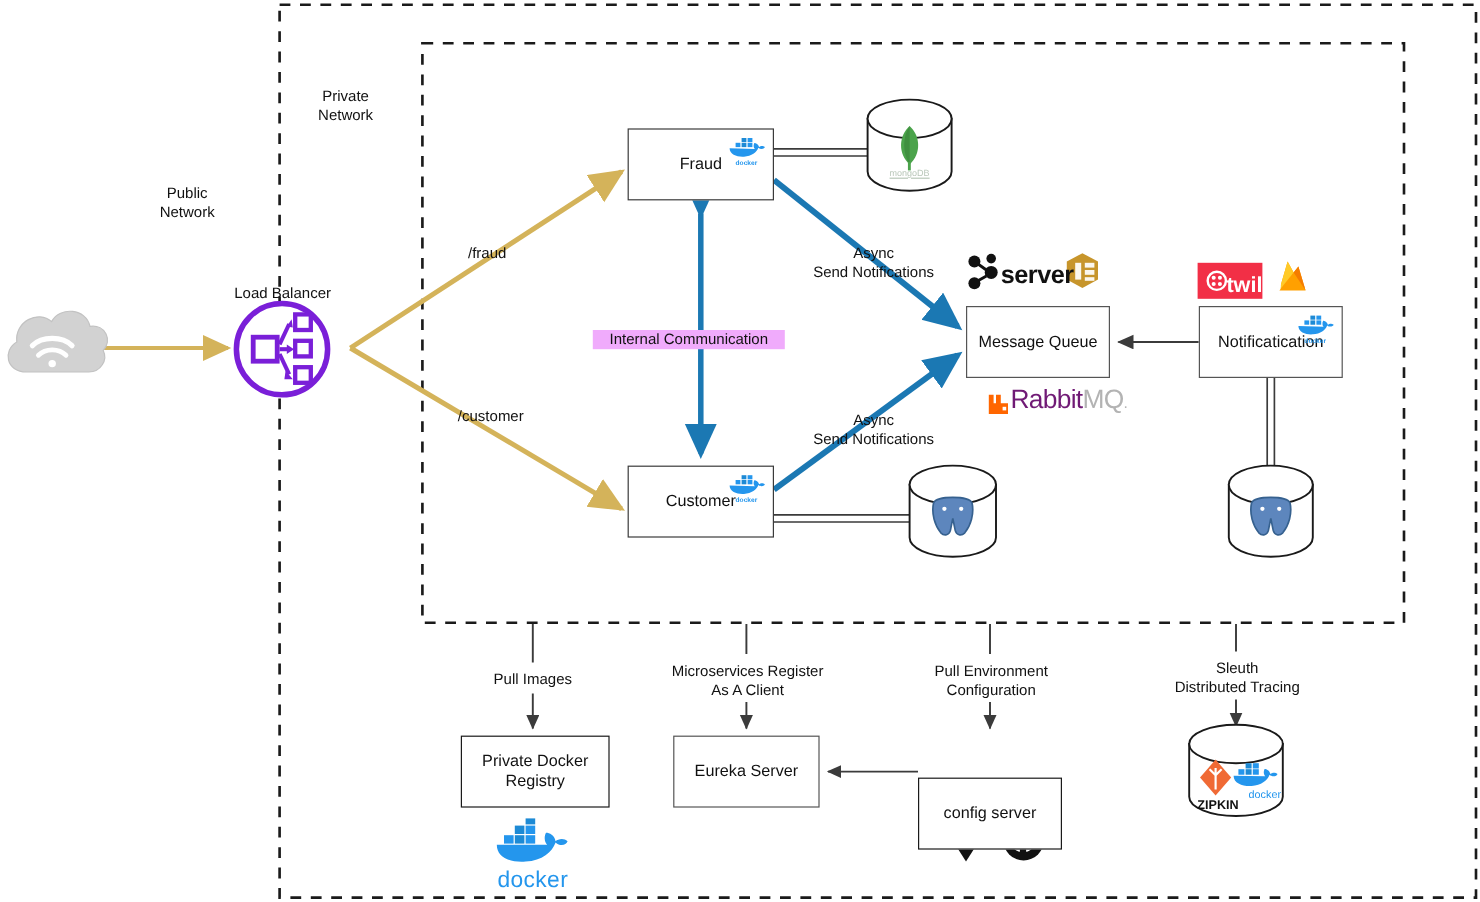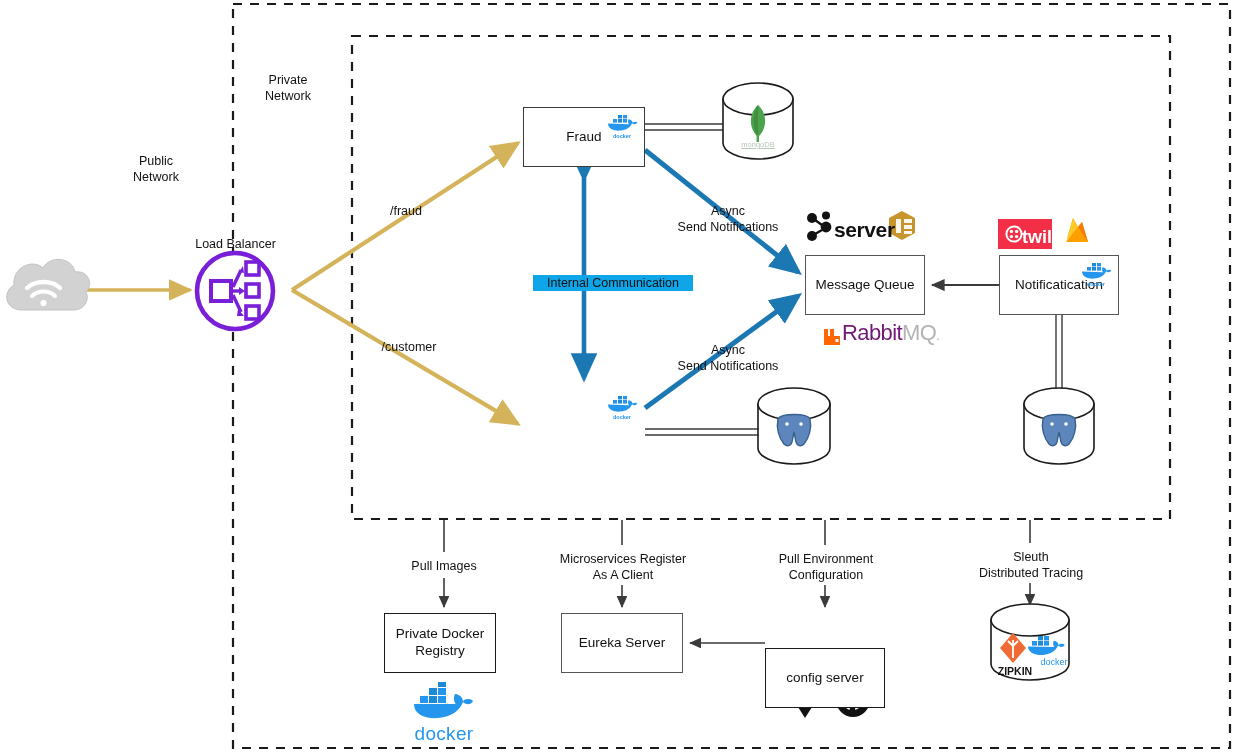--- a/index.html
+++ b/index.html
@@ -217,20 +217,23 @@
       <rect x="15" y="7" width="4" height="3.6" fill="#2496ed"></rect>
       <rect x="10" y="3" width="4" height="3.4" fill="#1d8ad5"></rect>
       <rect x="15" y="3" width="4" height="3.4" fill="#2496ed"></rect>
       <path d="M0,11.6 C0,17 6.5,19 12,18.6 C18.5,18.2 22.5,15 24,11.2
                C26,13 29,12 29.4,10.6 C28,9.2 25.6,9.6 24.6,10.6 C24,8.2 22,7.2 20.6,7.2
                C19.6,9.2 20,11.2 21,12.2 Z" fill="#2496ed"></path>
       <text x="14" y="25.5" font-size="5.5" font-family="Liberation Sans, sans-serif" fill="#2496ed" text-anchor="middle" font-weight="bold">docker</text>
     </g>
   </svg>
 
+  <div class="node" style="left:523px;top:388px;width:122px;height:60px;">
+    <span>Customer</span>
+  </div>
   <svg class="layer" viewBox="0 0 1233 752">
     <g transform="translate(608,393)">
       <rect x="5" y="7" width="4" height="3.6" fill="#2496ed"></rect>
       <rect x="10" y="7" width="4" height="3.6" fill="#1d8ad5"></rect>
       <rect x="15" y="7" width="4" height="3.6" fill="#2496ed"></rect>
       <rect x="10" y="3" width="4" height="3.4" fill="#1d8ad5"></rect>
       <rect x="15" y="3" width="4" height="3.4" fill="#2496ed"></rect>
       <path d="M0,11.6 C0,17 6.5,19 12,18.6 C18.5,18.2 22.5,15 24,11.2
                C26,13 29,12 29.4,10.6 C28,9.2 25.6,9.6 24.6,10.6 C24,8.2 22,7.2 20.6,7.2
                C19.6,9.2 20,11.2 21,12.2 Z" fill="#2496ed"></path>
@@ -252,21 +255,21 @@
       <rect x="15" y="7" width="4" height="3.6" fill="#2496ed"></rect>
       <rect x="10" y="3" width="4" height="3.4" fill="#1d8ad5"></rect>
       <rect x="15" y="3" width="4" height="3.4" fill="#2496ed"></rect>
       <path d="M0,11.6 C0,17 6.5,19 12,18.6 C18.5,18.2 22.5,15 24,11.2
                C26,13 29,12 29.4,10.6 C28,9.2 25.6,9.6 24.6,10.6 C24,8.2 22,7.2 20.6,7.2
                C19.6,9.2 20,11.2 21,12.2 Z" fill="#2496ed"></path>
       <text x="14" y="25.5" font-size="5.5" font-family="Liberation Sans, sans-serif" fill="#2496ed" text-anchor="middle" font-weight="bold">docker</text>
     </g>
   </svg>
 
-  <div class="node" style="left:384px;top:613px;width:112px;height:60px;border-color:#1a1a1a;">
+  <div class="node" style="left:384px;top:613px;width:124px;height:60px;border-color:#1a1a1a;">
     <span style="white-space:pre-line;">Private Docker
 Registry</span>
   </div>
 
   <div class="node" style="left:561px;top:613px;width:122px;height:60px;border-color:#555;">
     <span>Eureka Server</span>
   </div>
 
   <div class="node" style="left:765px;top:613px;width:120px;height:60px;border-color:#1a1a1a;margin-top:35px;">
     <span>config server</span>
@@ -277,21 +280,21 @@
 
   <div class="lbl" style="left:243px;top:72px;width:90px;">Private
 Network</div>
 
   <div class="lbl" style="left:178px;top:236px;width:115px;">Load Balancer</div>
 
   <div class="lbl" style="left:366px;top:203px;width:80px;">/fraud</div>
 
   <div class="lbl" style="left:368px;top:339px;width:82px;">/customer</div>
 
-  <div class="lbl" style="left:533px;top:275px;width:160px;background:#0ea5e9;">Internal Communication</div>
+  <div class="lbl" style="left:494px;top:275px;width:160px;background:#f0abfc;">Internal Communication</div>
 
   <div class="lbl" style="left:664px;top:203px;width:128px;">Async
 Send Notifications</div>
 
   <div class="lbl" style="left:664px;top:342px;width:128px;">Async
 Send Notifications</div>
 
   <div class="lbl" style="left:394px;top:558px;width:100px;">Pull Images</div>
 
   <div class="lbl" style="left:547px;top:551px;width:152px;">Microservices Register

